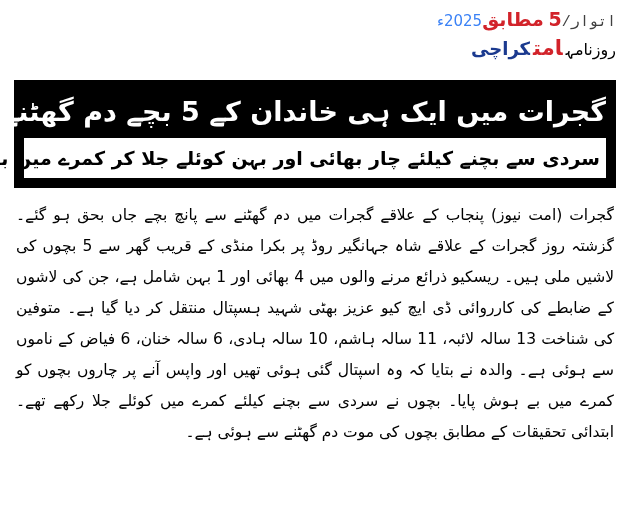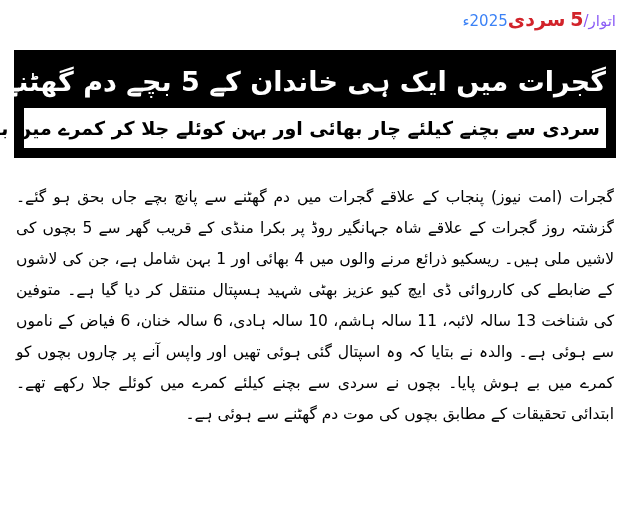--- a/index.html
+++ b/index.html
@@ -26,21 +26,22 @@
   .masthead {
     text-align: right;
     direction: rtl;
   }
   .date-line {
     font-size: 15px;
     line-height: 22px;
     white-space: nowrap;
   }
   .date-line .day {
-    color: #8b5cf6;
+    color: #404040;
+    font-family: Liberation Mono, monospace;
   }
   .date-line .dnum {
     color: #d2232a;
     font-weight: bold;
     font-size: 19px;
   }
   .date-line .month {
     color: #d2232a;
     font-weight: bold;
     font-size: 19px;
@@ -102,35 +103,38 @@
     white-space: nowrap;
   }
 
   
   .article {
     direction: rtl;
     text-align: justify;
     text-align-last: right;
     font-size: 15.5px;
     line-height: 31px;
-    margin-top: 24px;
+    margin-top: 12px;
     padding: 0 2px;
   }
   .article p {
     margin: 0;
   }
 </style>
 </head>
 <body>
 
 <div class="page">
 
   <div class="masthead">
     <div class="date-line">
-      <span class="day">اتوار/</span><span class="dnum">5</span> <span class="month">سردی</span><span class="year">2025ء</span>
+      <span class="day">اتوار/</span><span class="dnum">5</span> <span class="month">مطابق</span><span class="year">2025ء</span>
+    </div>
+    <div class="paper-line">
+      <span class="roznama">روزنامہ</span><span class="ummat">امت</span><span class="city">کراچی</span>
     </div>
   </div>
 
   <div class="headline-block">
     <div class="headline-main">گجرات میں ایک ہی خاندان کے 5 بچے دم گھٹنے سے جاں بحق</div>
     <div class="headline-sub-wrap">
       <div class="headline-sub">سردی سے بچنے کیلئے چار بھائی اور بہن کوئلے جلا کر کمرے میں بیٹھے تھے</div>
     </div>
   </div>
 

